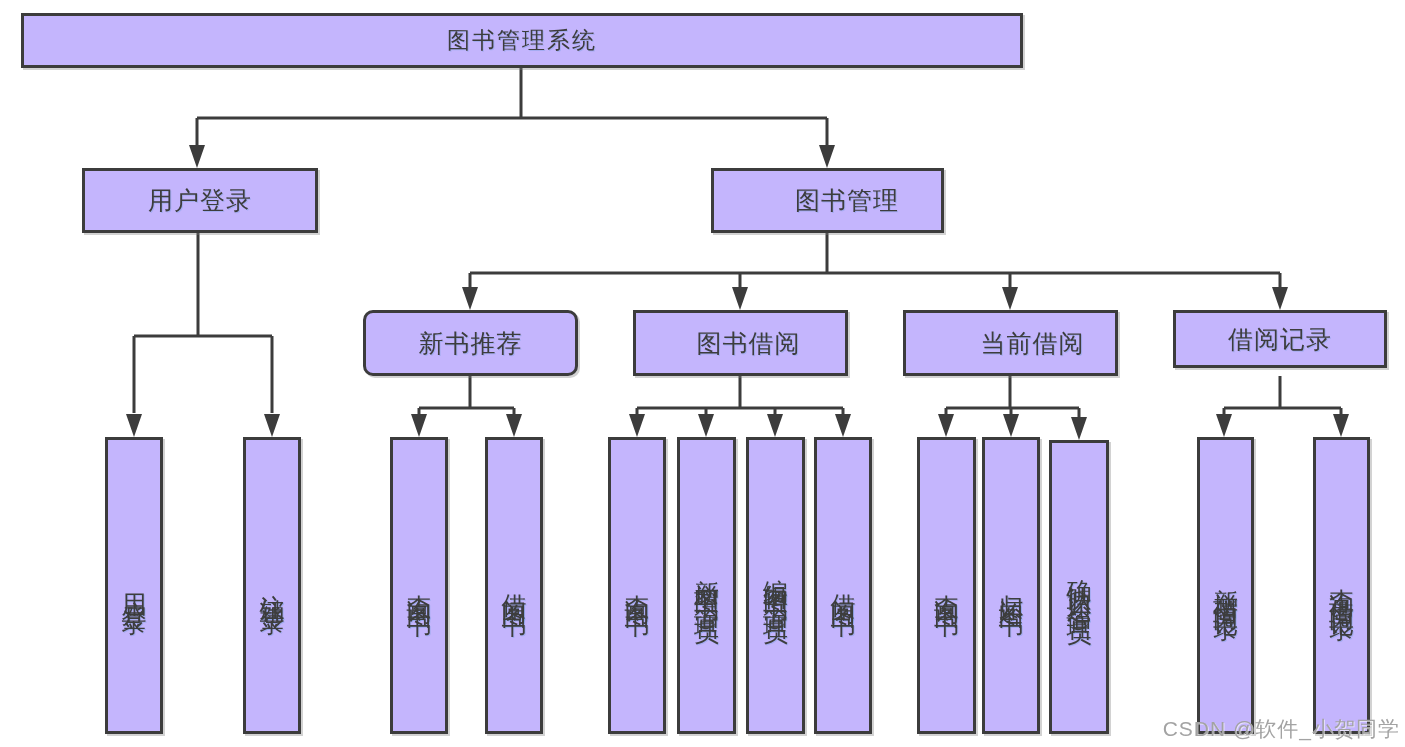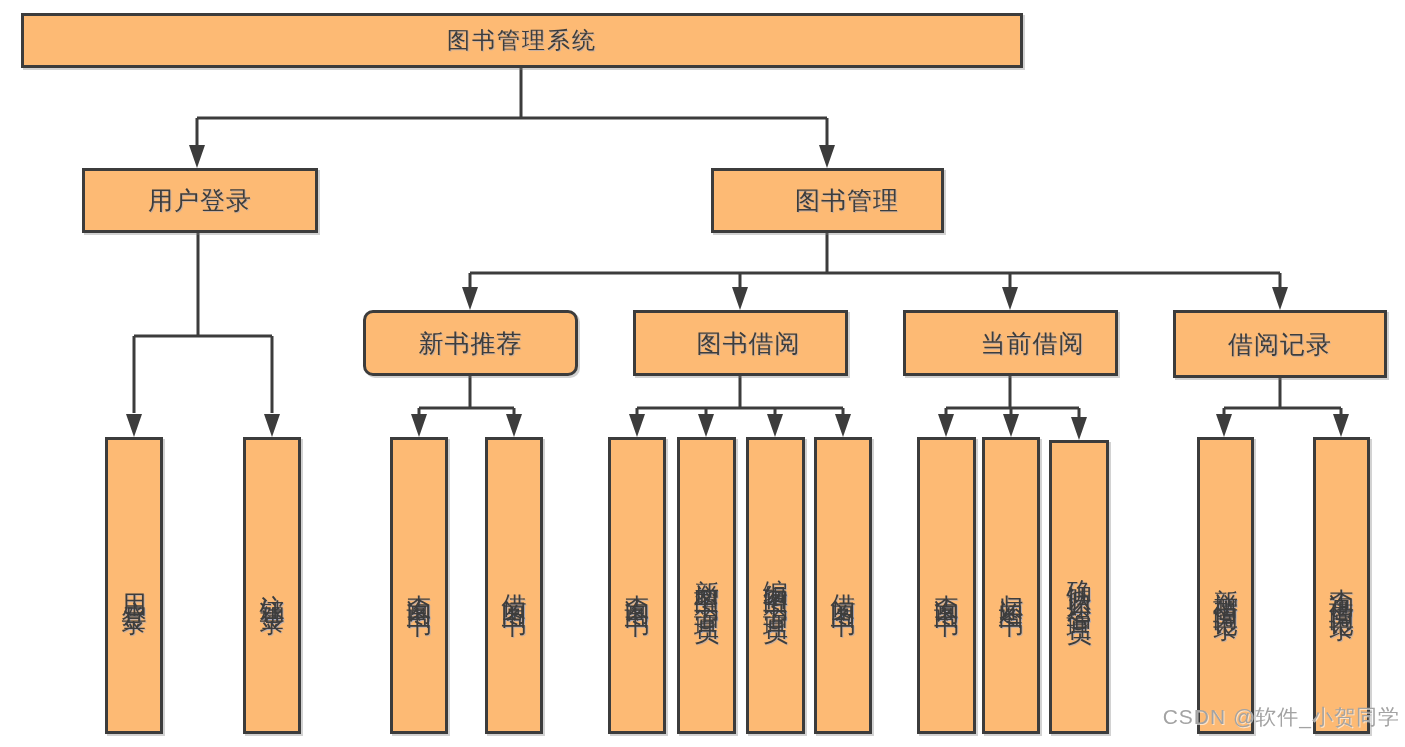--- a/index.html
+++ b/index.html
@@ -14,59 +14,59 @@
     width:1405px;height:747px;
     background:var(--bg);
     font-family:"Liberation Sans","DejaVu Sans",sans-serif;
     overflow:hidden;
   }
   #wires{position:absolute;left:0;top:0;z-index:1;}
   #wires path{stroke:var(--line);stroke-width:3;fill:none;}
   #wires polygon{fill:var(--line);stroke:none;}
   .node{
     position:absolute;box-sizing:border-box;
-    background:#fdba74;border:3px solid var(--line);
+    background:#c4b5fd;border:3px solid var(--line);
     display:flex;align-items:center;justify-content:center;
     color:var(--text);z-index:2;
     box-shadow:2px 2px 0 rgba(125,125,125,0.35);
     text-shadow:1px 1px 0 rgba(120,160,225,0.40);
   }
   .hlabel{font-size:25px;letter-spacing:1px;white-space:nowrap;}
   .n-root .hlabel{font-size:23px;letter-spacing:2px;}
   .vtext{
     writing-mode:vertical-lr;text-orientation:mixed;
     font-size:25px;letter-spacing:6px;line-height:1;
   }
   
   .n-root{left:21px;top:13px;width:1002px;height:55px;}
   
   .n-userlogin{left:82px;top:168px;width:236px;height:65px;}
   .n-bookmgmt{left:711px;top:168px;width:233px;height:65px;padding-left:39px;}
   
   .n-newbook{left:363px;top:310px;width:215px;height:66px;border-radius:10px;}
   .n-bookborrow{left:633px;top:310px;width:215px;height:66px;padding-left:16px;}
   .n-currentborrow{left:903px;top:310px;width:215px;height:66px;padding-left:44px;}
-  .n-records{left:1173px;top:310px;width:214px;height:68px;}
+  .n-records{left:1173px;top:310px;width:214px;height:58px;}
   
   .leaf{top:437px;height:297px;width:58px;}
   .lf-1{left:105px;}
   .lf-2{left:243px;}
   .lf-3{left:390px;}
   .lf-4{left:485px;}
   .lf-5{left:608px;}
   .lf-6{left:677px;width:59px;}
   .lf-7{left:746px;width:59px;}
   .lf-8{left:814px;}
   .lf-9{left:917px;width:59px;}
   .lf-10{left:982px;}
   .lf-11{left:1049px;width:60px;top:440px;height:294px;}
   .lf-12{left:1197px;width:57px;}
   .lf-13{left:1313px;width:57px;}
   .watermark{
-    position:absolute;right:5px;bottom:16px;z-index:6;
+    position:absolute;right:5px;bottom:4px;z-index:6;
     font-size:21px;letter-spacing:1px;color:var(--wm);
     text-shadow:1px 1px 0 rgba(255,255,255,0.6);
   }
 </style>
 </head>
 <body>
 
 <div id="canvas">
 
   <svg id="wires" width="1405" height="747" viewBox="0 0 1405 747">

